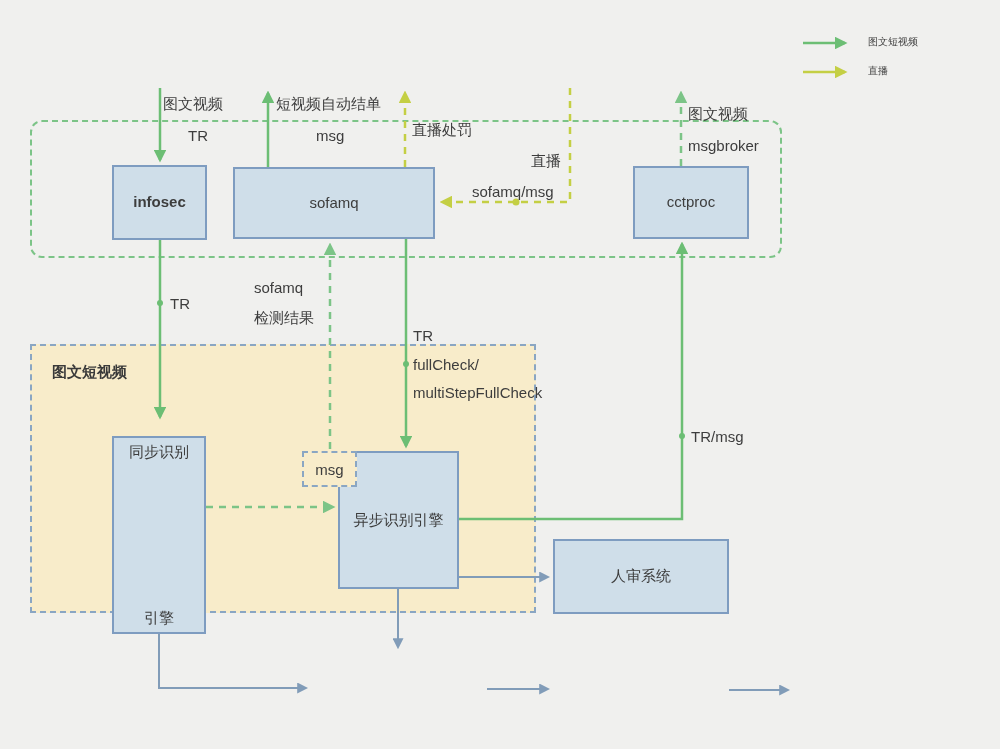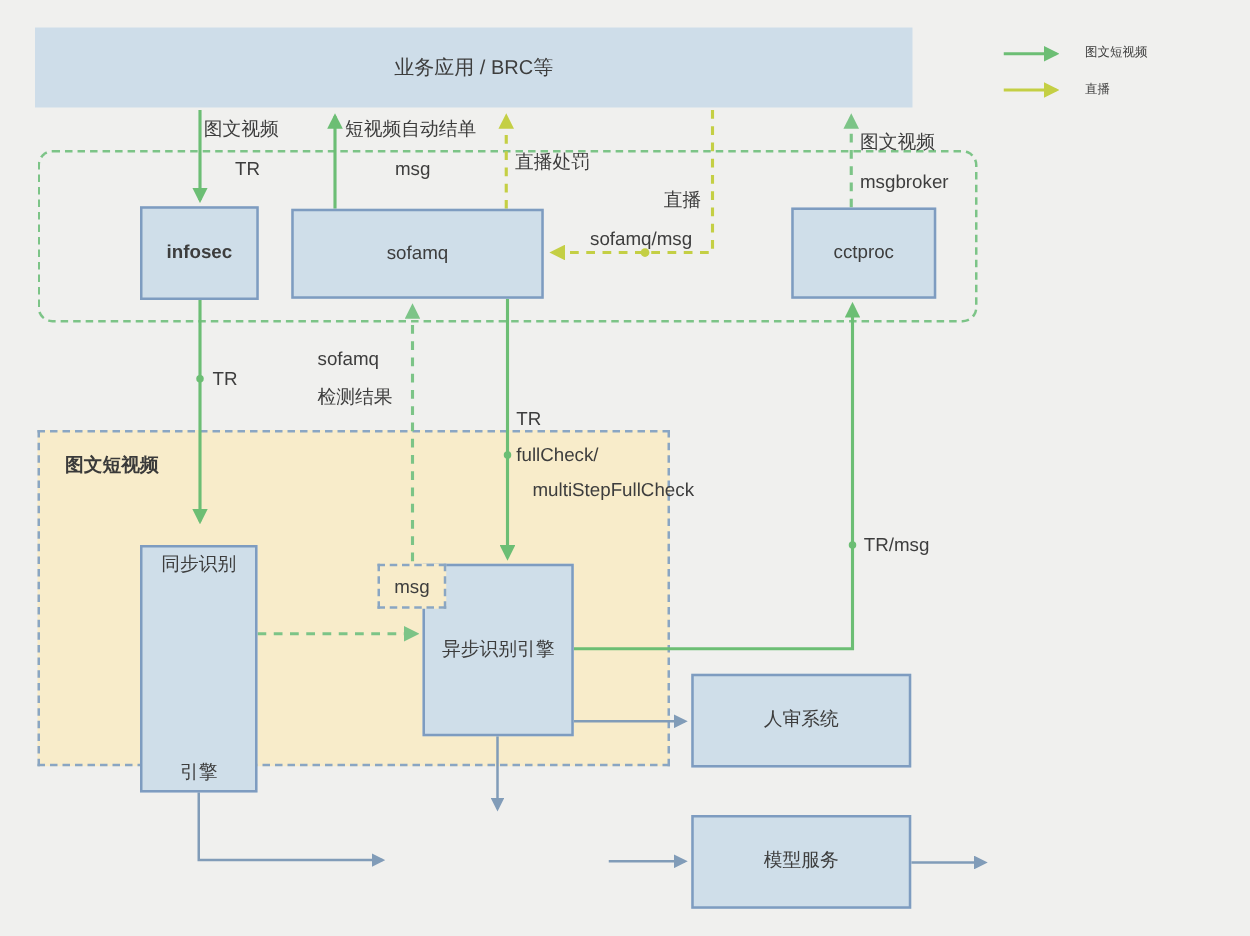--- a/index.html
+++ b/index.html
@@ -149,23 +149,20 @@
     <path d="M159,588 L159,688 L306,688" stroke="#819cb8" stroke-width="2" fill="none" marker-end="url(#ah-blue)"></path>
     <path d="M398,589 L398,647" stroke="#819cb8" stroke-width="2" fill="none" marker-end="url(#ah-blue)"></path>
     <path d="M459,577 L548,577" stroke="#819cb8" stroke-width="2" fill="none" marker-end="url(#ah-blue)"></path>
     <path d="M487,689 L548,689" stroke="#819cb8" stroke-width="2" fill="none" marker-end="url(#ah-blue)"></path>
     <path d="M729,690 L788,690" stroke="#819cb8" stroke-width="2" fill="none" marker-end="url(#ah-blue)"></path>
 
     <path d="M803,43 L845,43" stroke="#6cbe74" stroke-width="2.5" fill="none" marker-end="url(#ah-green)"></path>
     <path d="M803,72 L845,72" stroke="#c4cf44" stroke-width="2.5" fill="none" marker-end="url(#ah-yellow)"></path>
   </svg>
 
-  <div class="topbar">
-    <span>业务应用 / BRC等</span>
-  </div>
 
   <div class="node node-infosec">
     <span>infosec</span>
   </div>
   <div class="node node-cctlive">
     <span>sofamq</span>
   </div>
   <div class="node node-cctproc">
     <span>cctproc</span>
   </div>
@@ -174,40 +171,37 @@
     <span>引擎</span>
   </div>
   <div class="node node-async">
     <span>异步识别引擎</span>
   </div>
   <div class="node-msgq">
     <span>msg</span>
   </div>
   <div class="node node-review">
     <span>人审系统</span>
-  </div>
-  <div class="node node-modelsvc">
-    <span>模型服务</span>
   </div>
 
   <div class="elabel" style="left:163px; top:95px;">图文视频</div>
   <div class="elabel" style="left:188px; top:127px;">TR</div>
   <div class="elabel" style="left:276px; top:95px;">短视频自动结单</div>
   <div class="elabel" style="left:316px; top:127px;">msg</div>
   <div class="elabel" style="left:412px; top:121px;">直播处罚</div>
   <div class="elabel" style="left:531px; top:152px;">直播</div>
   <div class="elabel" style="left:472px; top:183px;">sofamq/msg</div>
   <div class="elabel" style="left:688px; top:105px;">图文视频</div>
   <div class="elabel" style="left:688px; top:137px;">msgbroker</div>
   <div class="elabel" style="left:170px; top:295px;">TR</div>
   <div class="elabel" style="left:254px; top:279px;">sofamq</div>
   <div class="elabel" style="left:254px; top:309px;">检测结果</div>
   <div class="elabel" style="left:413px; top:327px;">TR</div>
   <div class="elabel" style="left:413px; top:356px;">fullCheck/</div>
-  <div class="elabel" style="left:426px; top:384px;">multiStepFullCheck</div>
+  <div class="elabel" style="left:413px; top:384px;">multiStepFullCheck</div>
   <div class="elabel" style="left:691px; top:428px;">TR/msg</div>
 
   <div class="legend">
     <div class="legend-row">
       <span class="legend-arrow"></span>
       <span class="legend-label">图文短视频</span>
     </div>
     <div class="legend-row">
       <span class="legend-arrow"></span>
       <span class="legend-label">直播</span>

